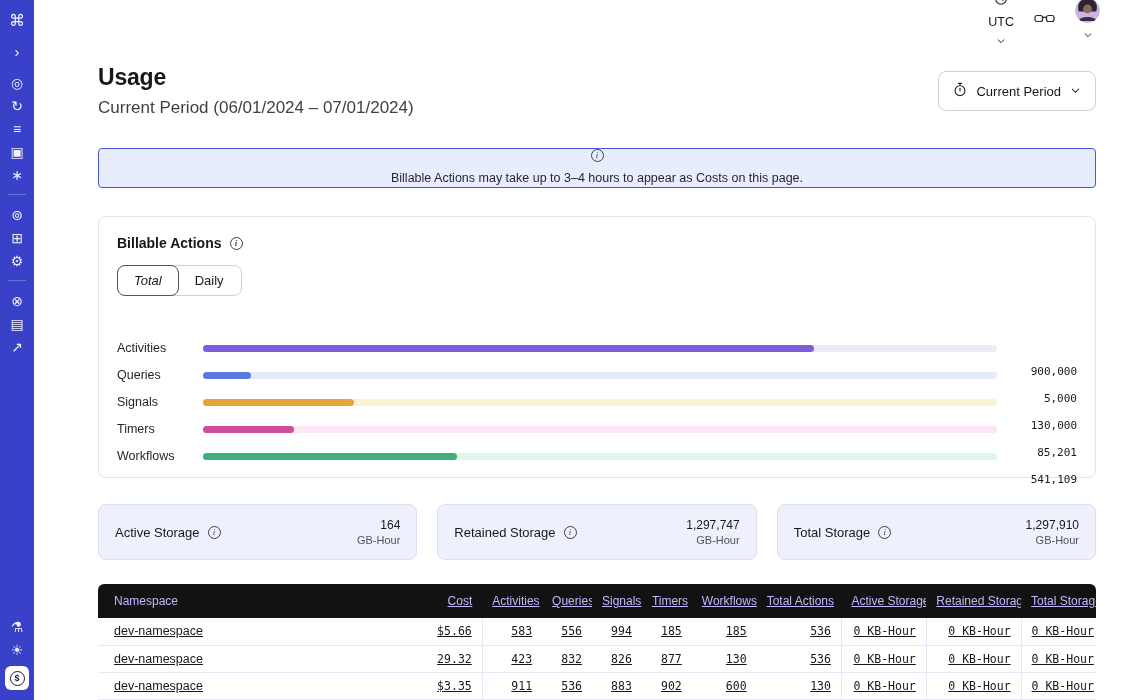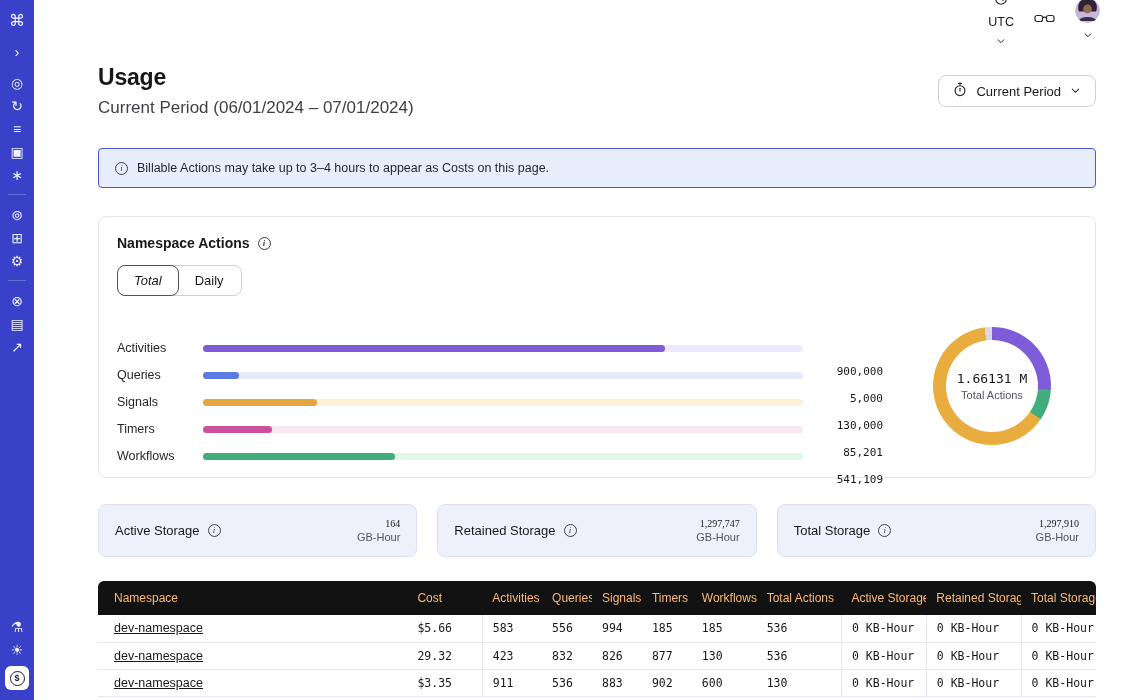--- a/index.html
+++ b/index.html
@@ -40,29 +40,29 @@
     font-family: "Liberation Sans", sans-serif; font-size: 12.5px; font-weight: 500; color: #18181b; cursor: pointer; flex-direction: column;
   }
   .avatar { width: 25px; height: 25px; border-radius: 50%; overflow: hidden; display: block; flex: none; }
 
   
   .content { flex: 1; padding: 24px 30px 0 64px; min-width: 0; }
   .page-head { display: flex; justify-content: space-between; align-items: center; }
   h1 { font-size: 23px; font-weight: 600; margin: 0; letter-spacing: -0.2px; }
   .subtitle { font-size: 17px; color: #3f3f46; margin-top: 7px; }
   .period-btn {
-    display: flex; align-items: center; gap: 9px; height: 32px; padding: 0 14px;
+    display: flex; align-items: center; gap: 9px; height: 40px; padding: 0 14px;
     background: #fff; border: 1px solid #cfcfda; border-radius: 8px;
     font-family: "Liberation Sans", sans-serif; font-size: 13px; font-weight: 500; color: #18181b; cursor: pointer;
   }
 
   .banner {
     margin-top: 30px; background: var(--banner_bg, #E8EDFB); border: 1px solid var(--banner_border, #4A57D8);
     border-radius: 4px; height: 40px; display: flex; align-items: center; gap: 9px;
-    padding: 0 16px; font-size: 12.5px; color: #1f2333;
+    padding: 0 16px; font-size: 12.5px; color: #1f2333; flex-direction: column;
   }
 
   .info-i {
     width: 13px; height: 13px; border: 1.2px solid #3f3f46; border-radius: 50%;
     display: inline-flex; align-items: center; justify-content: center; flex: none; color: #3f3f46;
   }
   .info-i::after { content: "i"; font-family: "Liberation Serif", serif; font-style: italic; font-size: 9px; line-height: 1; }
 
   
   .card { margin-top: 28px; background: #fff; border: 1px solid var(--card_border, #E4E4EF); border-radius: 8px; padding: 18px 18px 24px; }
@@ -87,33 +87,33 @@
   .donut-label { font-size: 11px; color: #52525b; }
 
   
   .stats { display: grid; grid-template-columns: 1fr 1fr 1fr; gap: 20px; margin-top: 26px; }
   .stat {
     background: var(--stat_bg, #EEF1FB); border: 1px solid var(--stat_border, #DCE0F5); border-radius: 8px;
     padding: 13px 16px; display: flex; justify-content: space-between; align-items: center;
   }
   .stat-label { display: flex; align-items: center; gap: 8px; font-size: 13px; font-weight: 500; }
   .stat-right { text-align: right; }
-  .stat-value { font-family: Liberation Serif, serif; font-size: 10px; }
+  .stat-value { font-family: Liberation Sans, sans-serif; font-size: 12px; }
   .stat-unit { font-size: 11px; color: #52525b; margin-top: 2px; }
 
   
   .table-wrap { margin-top: 24px; }
   .table-scroll { border-radius: 6px 6px 0 0; overflow: hidden; }
   table { width: 100%; border-collapse: collapse; table-layout: fixed; }
   thead th {
-    background: var(--table_header_bg, #121212); color: #fdba74; font-size: 12px; font-weight: 500;
+    background: var(--table_header_bg, #121212); color: #c4b5fd; font-size: 12px; font-weight: 500;
     height: 34px; padding: 8px 10px; white-space: nowrap; overflow: hidden;
   }
   th.left, td.left { text-align: left; padding-left: 16px; }
-  th.right, td.right { text-align: left; }
+  th.right, td.right { text-align: right; text-decoration: underline; }
   tbody td {
     height: 27px; border-bottom: 1px solid var(--row_border, #E6E8F6); padding: 0 10px;
     font-family: "DejaVu Sans Mono", monospace; font-size: 11.5px; white-space: nowrap; overflow: hidden; background: #fff;
   }
   td.sep { border-left: 1px solid var(--row_border, #E6E8F6); }
   td.ns { font-family: "Liberation Sans", sans-serif; font-size: 12.5px; }
   td.ns a { color: #18181b; }
   .strip { height: 9px; background: var(--table_header_bg, #121212); margin-top: 8px; border-radius: 2px 2px 0 0; }
 </style>
 </head>
@@ -213,21 +213,21 @@
         </button>
       </div>
 
       <div class="banner">
         <span class="info-i"></span>
         <span>Billable Actions may take up to 3–4 hours to appear as Costs on this page.</span>
       </div>
 
       <section class="card">
         <div class="card-title">
-          <span>Namespace Actions</span>
+          <span>Billable Actions</span>
           <span class="info-i"></span>
         </div>
         <div class="tabs" id="tabs">
             <button class="tab active">Total</button>
             <button class="tab">Daily</button>
           </div>
         <div class="chart-flex">
           <div class="bars" id="bars">
               <div class="bar-row">
                 <span class="bar-label">Activities</span>
@@ -258,27 +258,20 @@
                 <span class="bar-value">85,201</span>
               </div>
               <div class="bar-row">
                 <span class="bar-label">Workflows</span>
                 <div class="bar-track" style="background: rgb(224, 246, 234);">
                   <div class="bar-fill" style="width: 32%; background: rgb(63, 174, 124);"></div>
                 </div>
                 <span class="bar-value">541,109</span>
               </div>
             </div>
-          <div class="donut-wrap">
-            <div class="donut" id="donut" style="background: conic-gradient(rgb(126, 91, 216) 0deg, rgb(126, 91, 216) 93.6deg, rgb(63, 174, 124) 93.6deg, rgb(63, 174, 124) 124.2deg, rgb(232, 172, 63) 124.2deg, rgb(232, 172, 63) 352.8deg, rgb(216, 216, 226) 352.8deg, rgb(216, 216, 226) 360deg);"></div>
-            <div class="donut-hole">
-              <div class="donut-value">1.66131 M</div>
-              <div class="donut-label">Total Actions</div>
-            </div>
-          </div>
         </div>
       </section>
 
       <div class="stats" id="stats">
           <div class="stat">
             <div class="stat-label">
               <span>Active Storage</span>
               <span class="info-i"></span>
             </div>
             <div class="stat-right">

